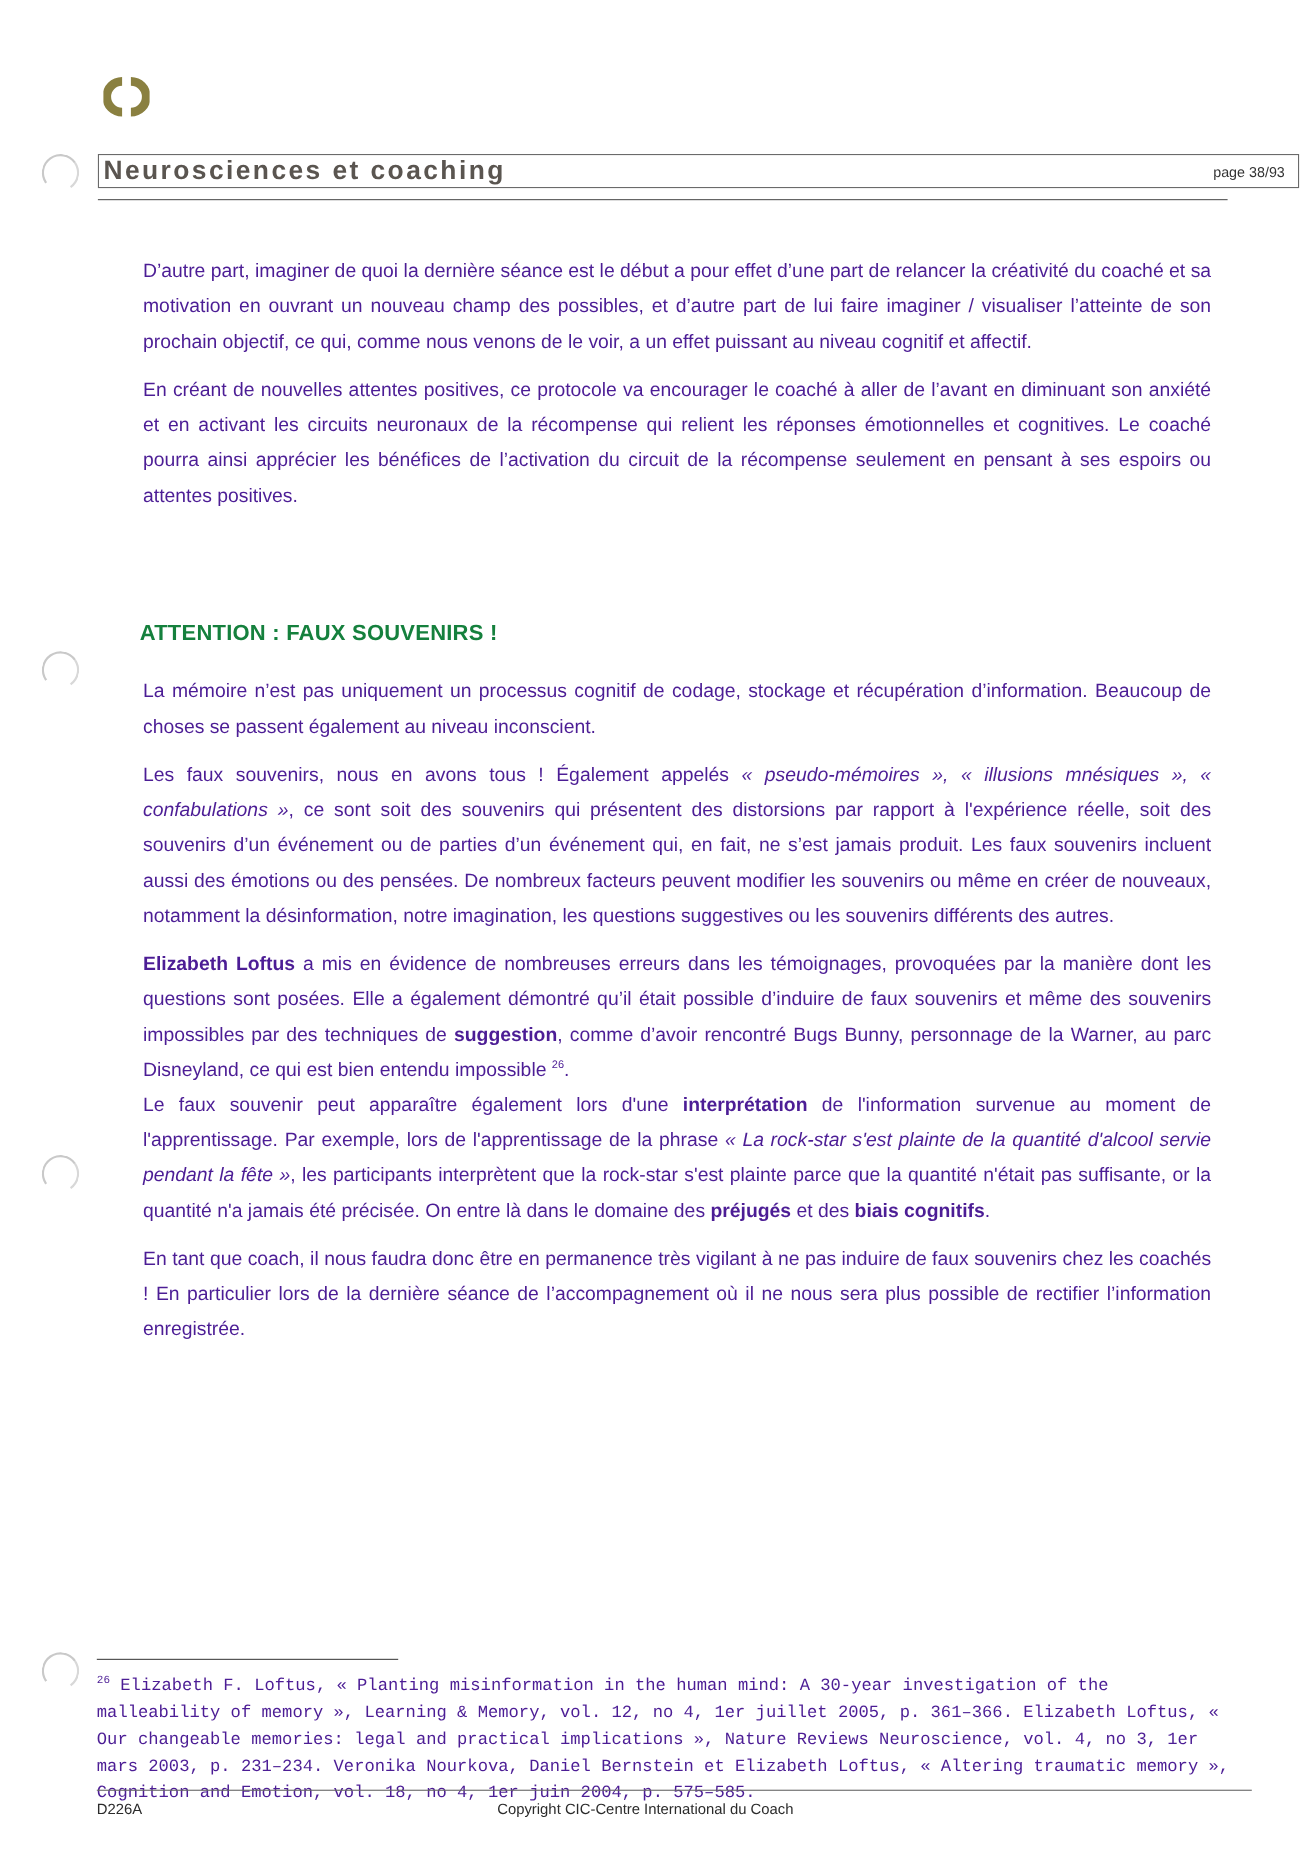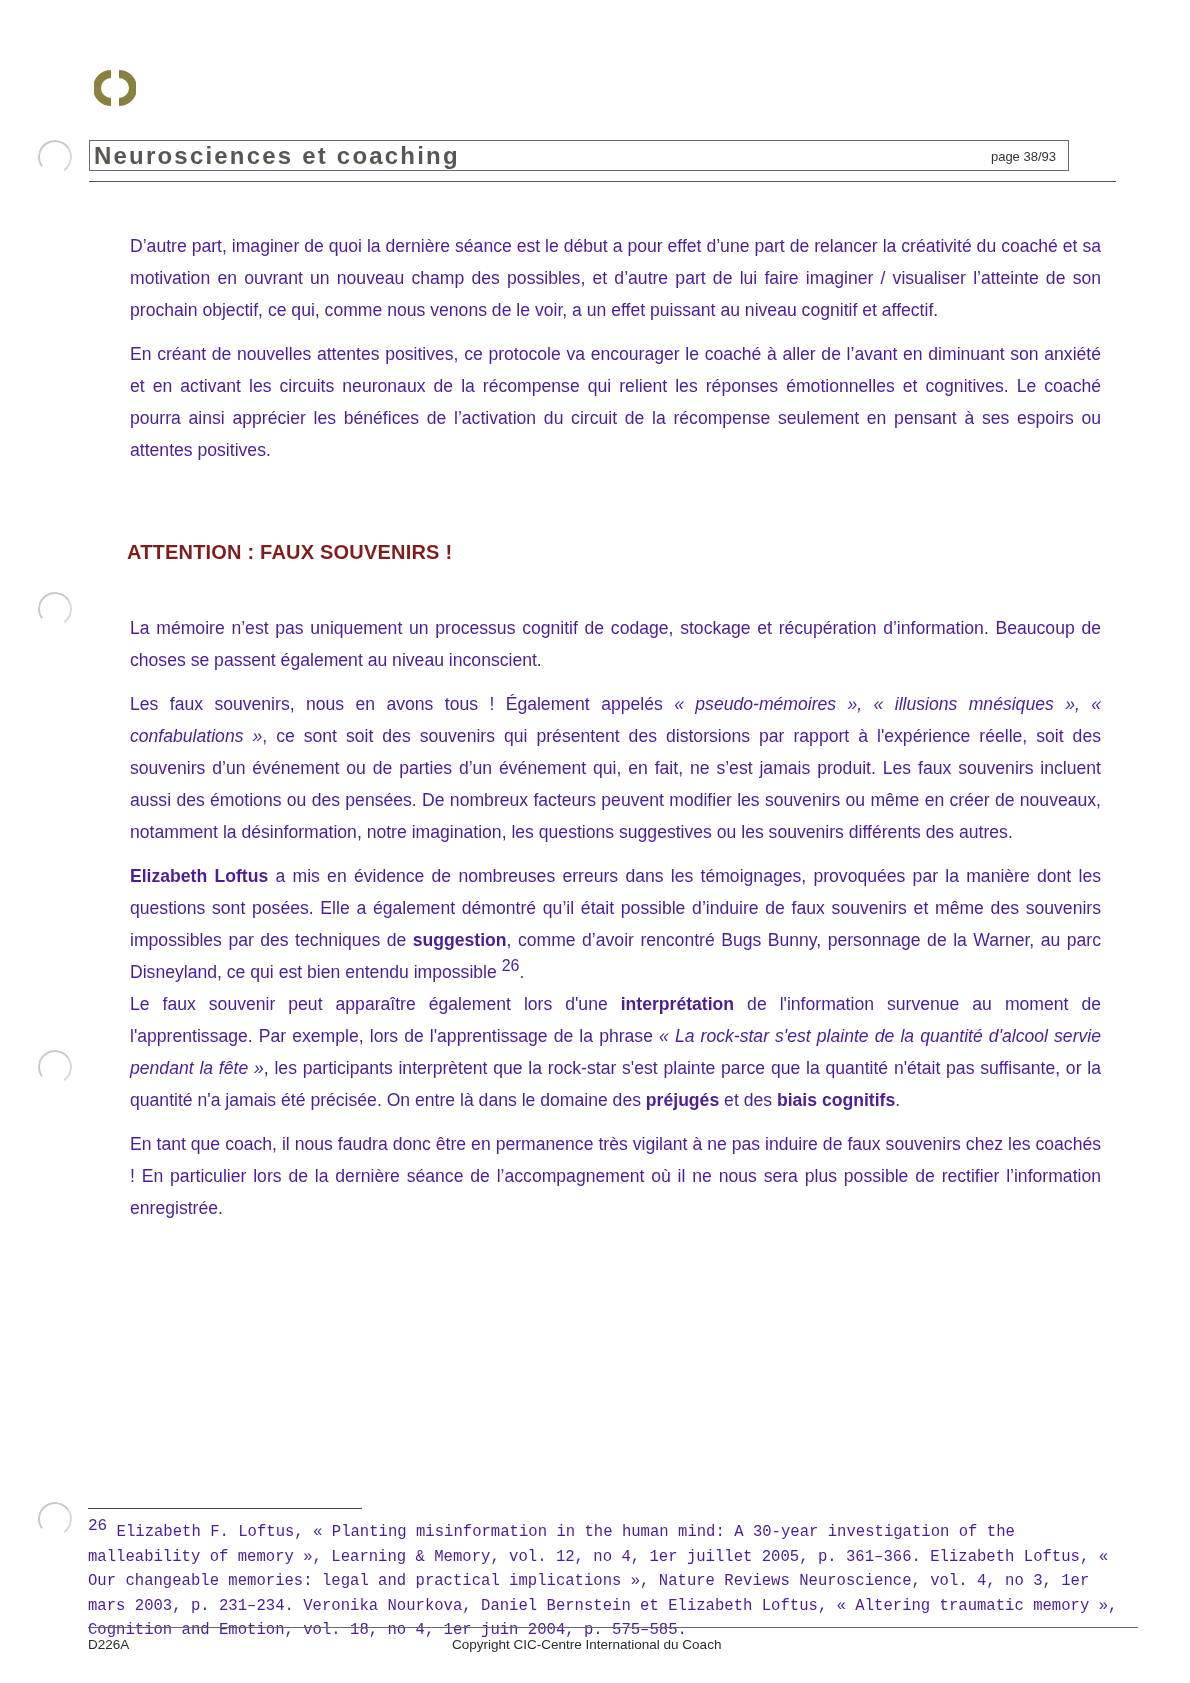--- a/index.html
+++ b/index.html
@@ -2,34 +2,34 @@
 <html><head>
 <meta charset="utf-8">
 <style>
   html, body { margin: 0; padding: 0; background: #ffffff; }
   body { width: 1190px; height: 1683px; position: relative; overflow: hidden;
          font-family: "Liberation Sans", sans-serif; color: #2a2a2a; }
   .logo { position: absolute; left: 94px; top: 66px; width: 42px; height: 44px; }
   .hole { position: absolute; width: 30px; height: 30px; border: 2px solid #c9c9c9;
           border-radius: 50%; border-bottom-color: transparent; border-right-color: #d8d8d8;
           transform: rotate(10deg); }
-  .header-box { position: absolute; left: 89px; top: 140px; width: 980px; height: 31px;
+  .header-box { position: absolute; left: 89px; top: 140px; width: 1092px; height: 31px;
                 border: 1.5px solid #6a6a6a; box-sizing: border-box; }
   .header-title { position: absolute; left: 4px; top: 1px; font-family: "Liberation Sans", sans-serif;
                   font-weight: bold; font-size: 24px; letter-spacing: 2.2px; color: #5a5550; }
   .header-page { position: absolute; right: 12px; top: 8px; font-family: "Liberation Sans", sans-serif;
                  font-size: 13px; color: #333; }
   .header-rule { position: absolute; left: 89px; top: 181px; width: 1027px; height: 0;
                  border-top: 1.5px solid #555; }
   .body-text { position: absolute; left: 130px; width: 971px; font-family: Liberation Sans, sans-serif;
                font-size: 17.6px; line-height: 32px; color: #4c1d95; text-align: justify; }
   .body-text p { margin: 0 0 12px 0; }
-  .heading { position: absolute; left: 127px; top: 541px; font-family: "Liberation Sans", sans-serif;
-             font-weight: bold; font-size: 20px; color: #7f1d1d; letter-spacing: 0.2px; }
-  sup { font-size: 16px; vertical-align: super; line-height: 0; }
+  .heading { position: absolute; left: 127px; top: 565px; font-family: "Liberation Sans", sans-serif;
+             font-weight: bold; font-size: 20px; color: #15803d; letter-spacing: 0.2px; }
+  sup { font-size: 10px; vertical-align: super; line-height: 0; }
   .fn-rule { position: absolute; left: 88px; top: 1508px; width: 274px; height: 0;
              border-top: 1.3px solid #444; }
   .footnote { position: absolute; left: 88px; top: 1520px; width: 1030px;
               font-family: Liberation Mono, monospace; font-size: 15.6px; line-height: 24.5px; color: #4c1d95; }
   .footer-rule { position: absolute; left: 88px; top: 1627px; width: 1050px; height: 0;
                  border-top: 1.3px solid #666; }
   .footer { position: absolute; top: 1637px; font-family: "Liberation Sans", sans-serif; font-size: 13.5px; color: #2b2b2b; }
   .footer-left { left: 88px; text-align: center; }
   .footer-center { left: 452px; }
   .footer-right { right: 52px; margin-top: 48px; }

